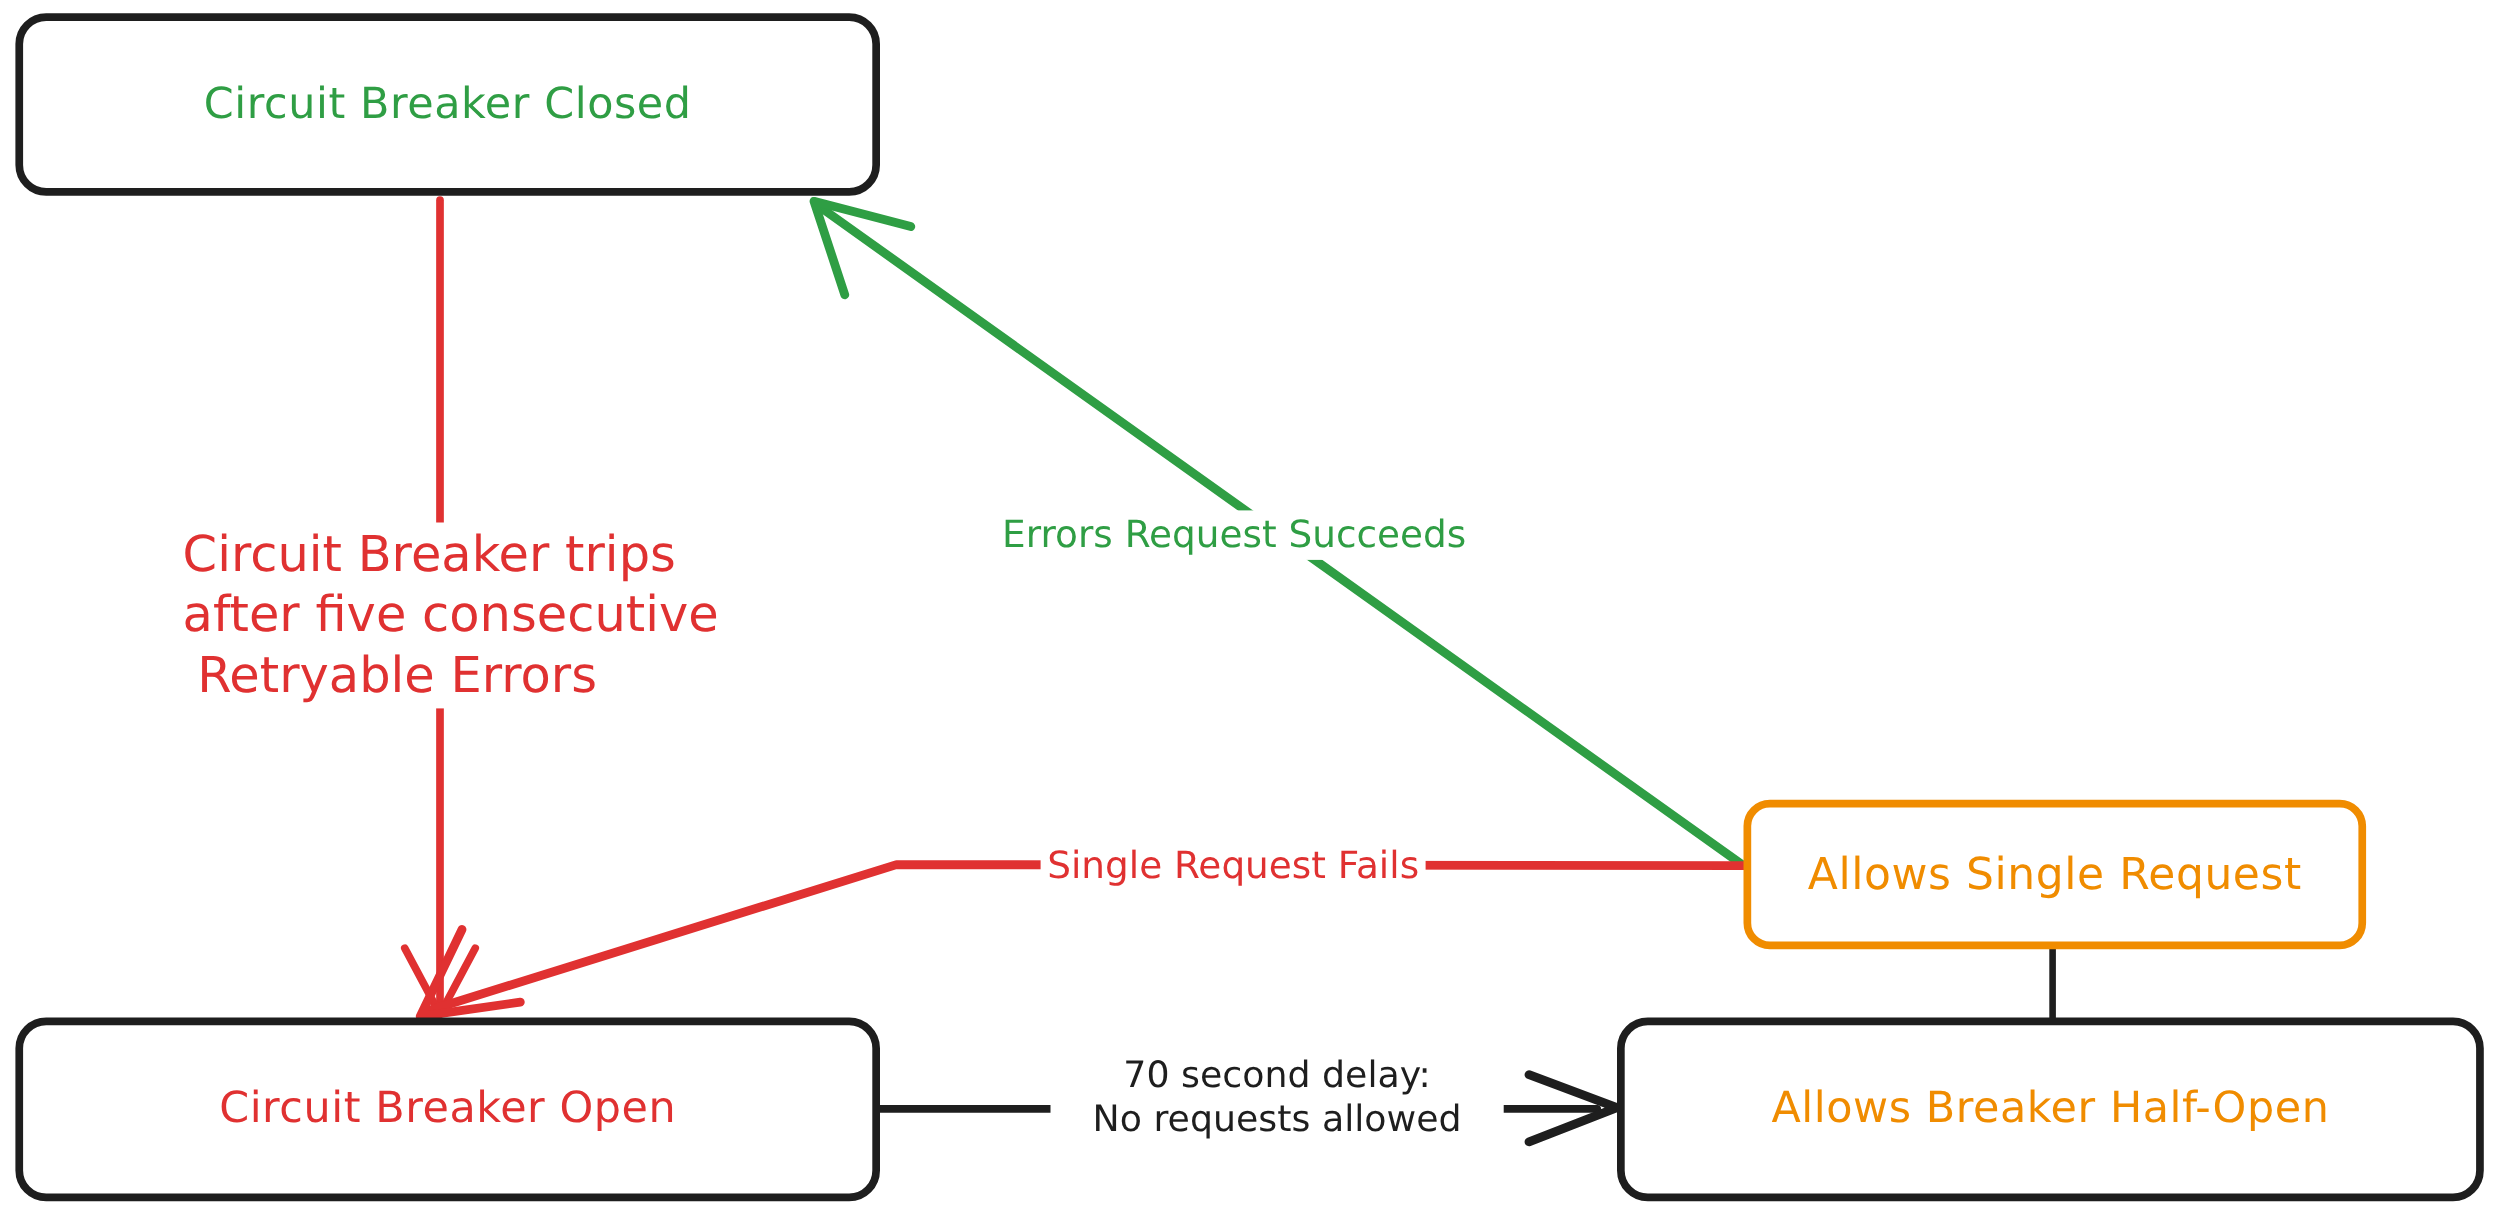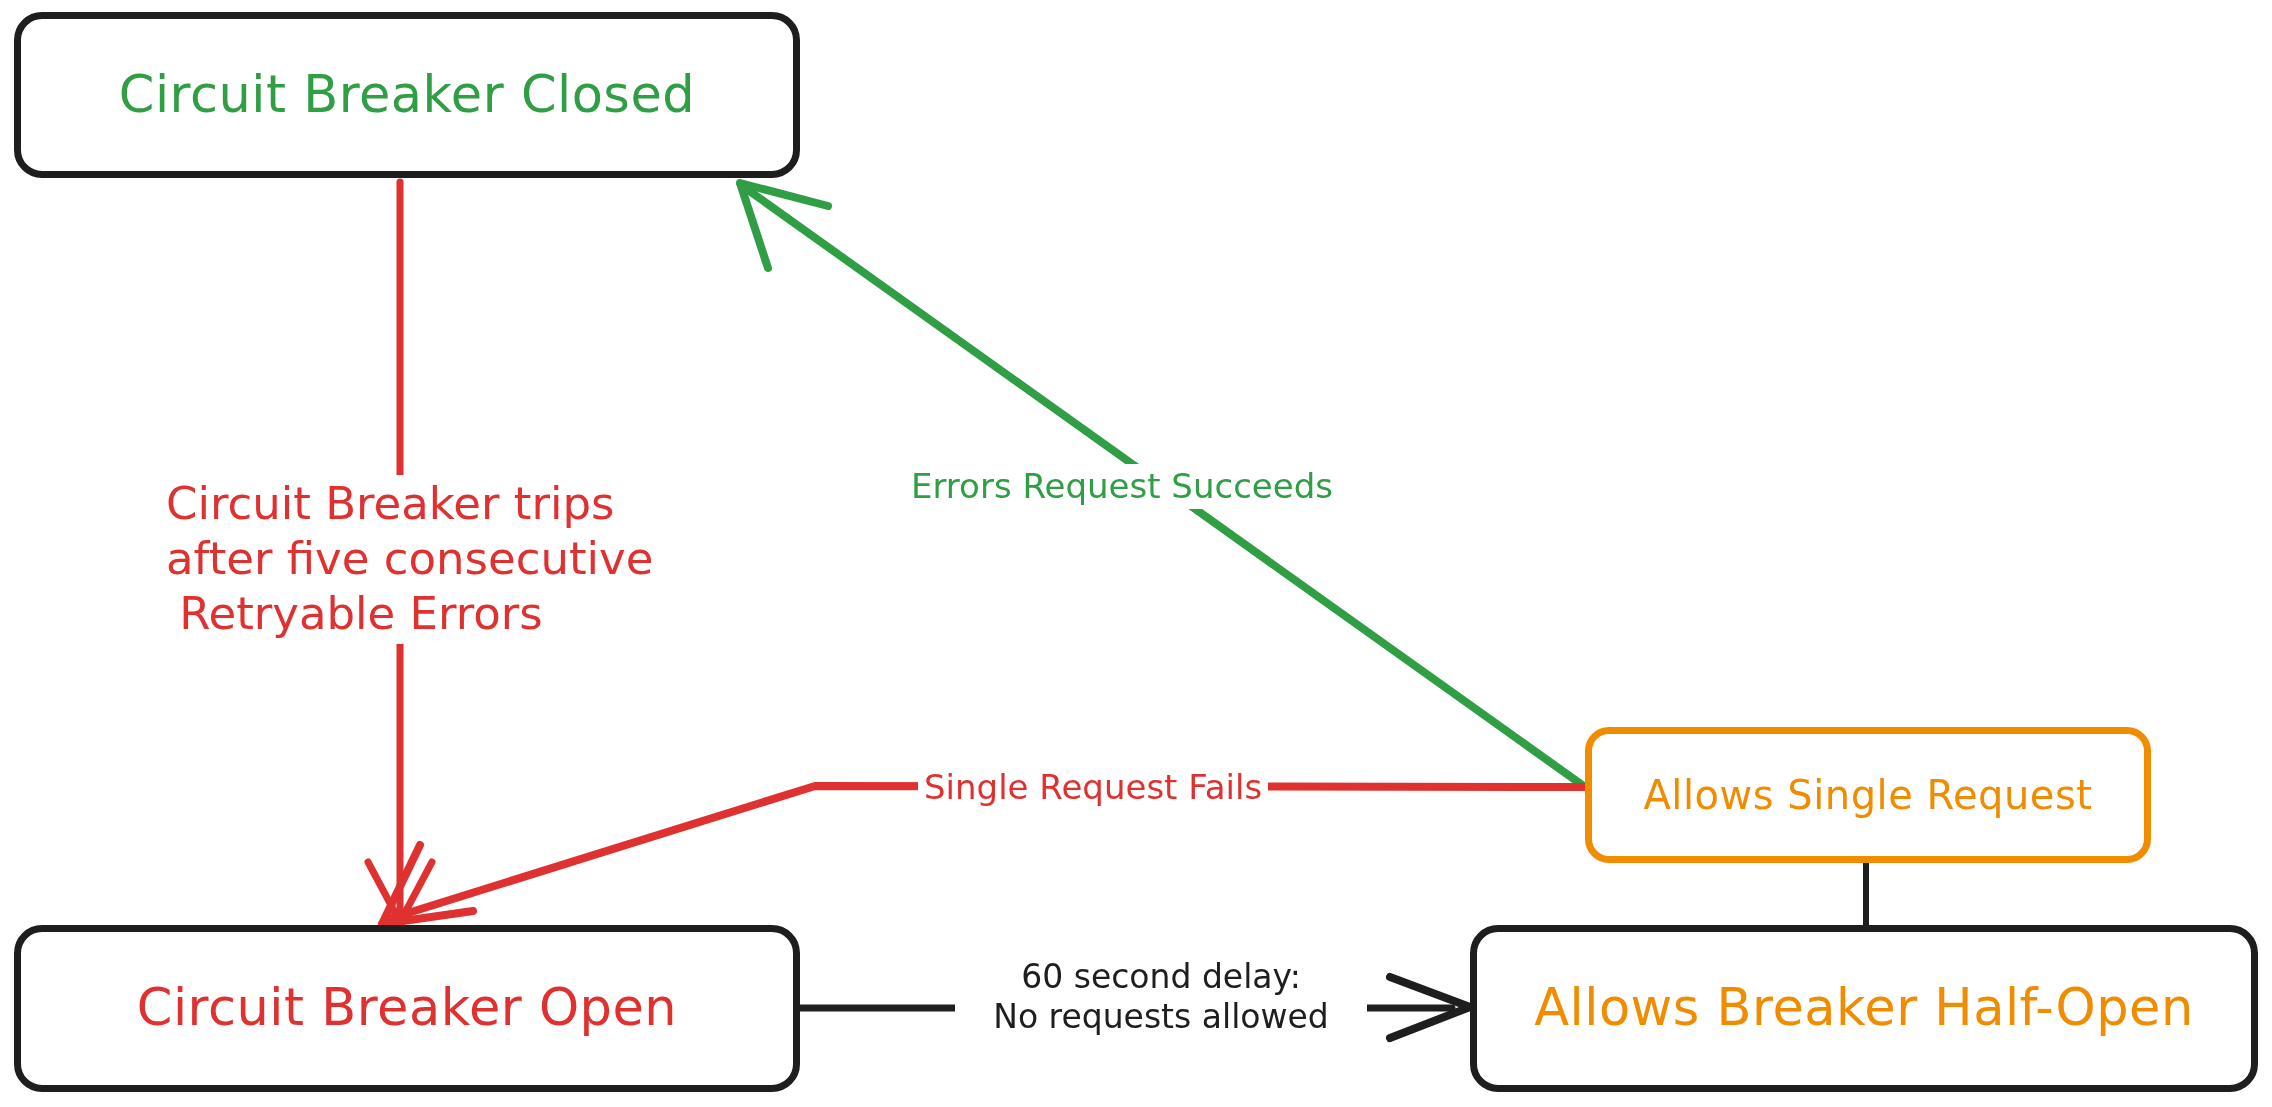--- a/index.html
+++ b/index.html
@@ -37,21 +37,21 @@
   }
   .node-black {
     border: 7px solid #1e1e1e;
   }
   .node-orange {
     border: 7px solid #f08c00;
     border-radius: 24px;
   }
   .node-label {
     font-family: "DejaVu Sans", sans-serif;
-    font-size: 51px;
+    font-size: 39px;
     font-weight: 400;
     letter-spacing: 0.5px;
     white-space: nowrap;
     line-height: 1.1;
   }
   .label-green  { color: #2f9e44; }
   .label-red    { color: #e03131; }
   .label-orange { color: #f08c00; }
 
   #node-closed    { left: 14px;   top: 12px;   width: 786px; height: 166px; }
@@ -78,21 +78,21 @@
     font-size: 45px;
     color: #e03131;
   }
   #edge-label-succeeds {
     left: 905px;
     top: 464px;
     font-size: 34px;
     color: #2f9e44;
   }
   #edge-label-fails {
-    left: 918px;
+    left: 946px;
     top: 765px;
     font-size: 34px;
     color: #e03131;
   }
   #edge-label-delay {
     left: 955px;
     top: 955px;
     width: 400px;
     font-size: 33px;
     color: #1e1e1e;
@@ -147,16 +147,16 @@
   </div>
 
   <div class="edge-label" id="edge-label-trips">Circuit Breaker trips
 after five consecutive
 Retryable Errors</div>
 
   <div class="edge-label" id="edge-label-succeeds">Errors Request Succeeds</div>
 
   <div class="edge-label" id="edge-label-fails">Single Request Fails</div>
 
-  <div class="edge-label" id="edge-label-delay">60 second delay:
+  <div class="edge-label" id="edge-label-delay">70 second delay:
 No requests allowed</div>
 
 </div>
 
 </body></html>

